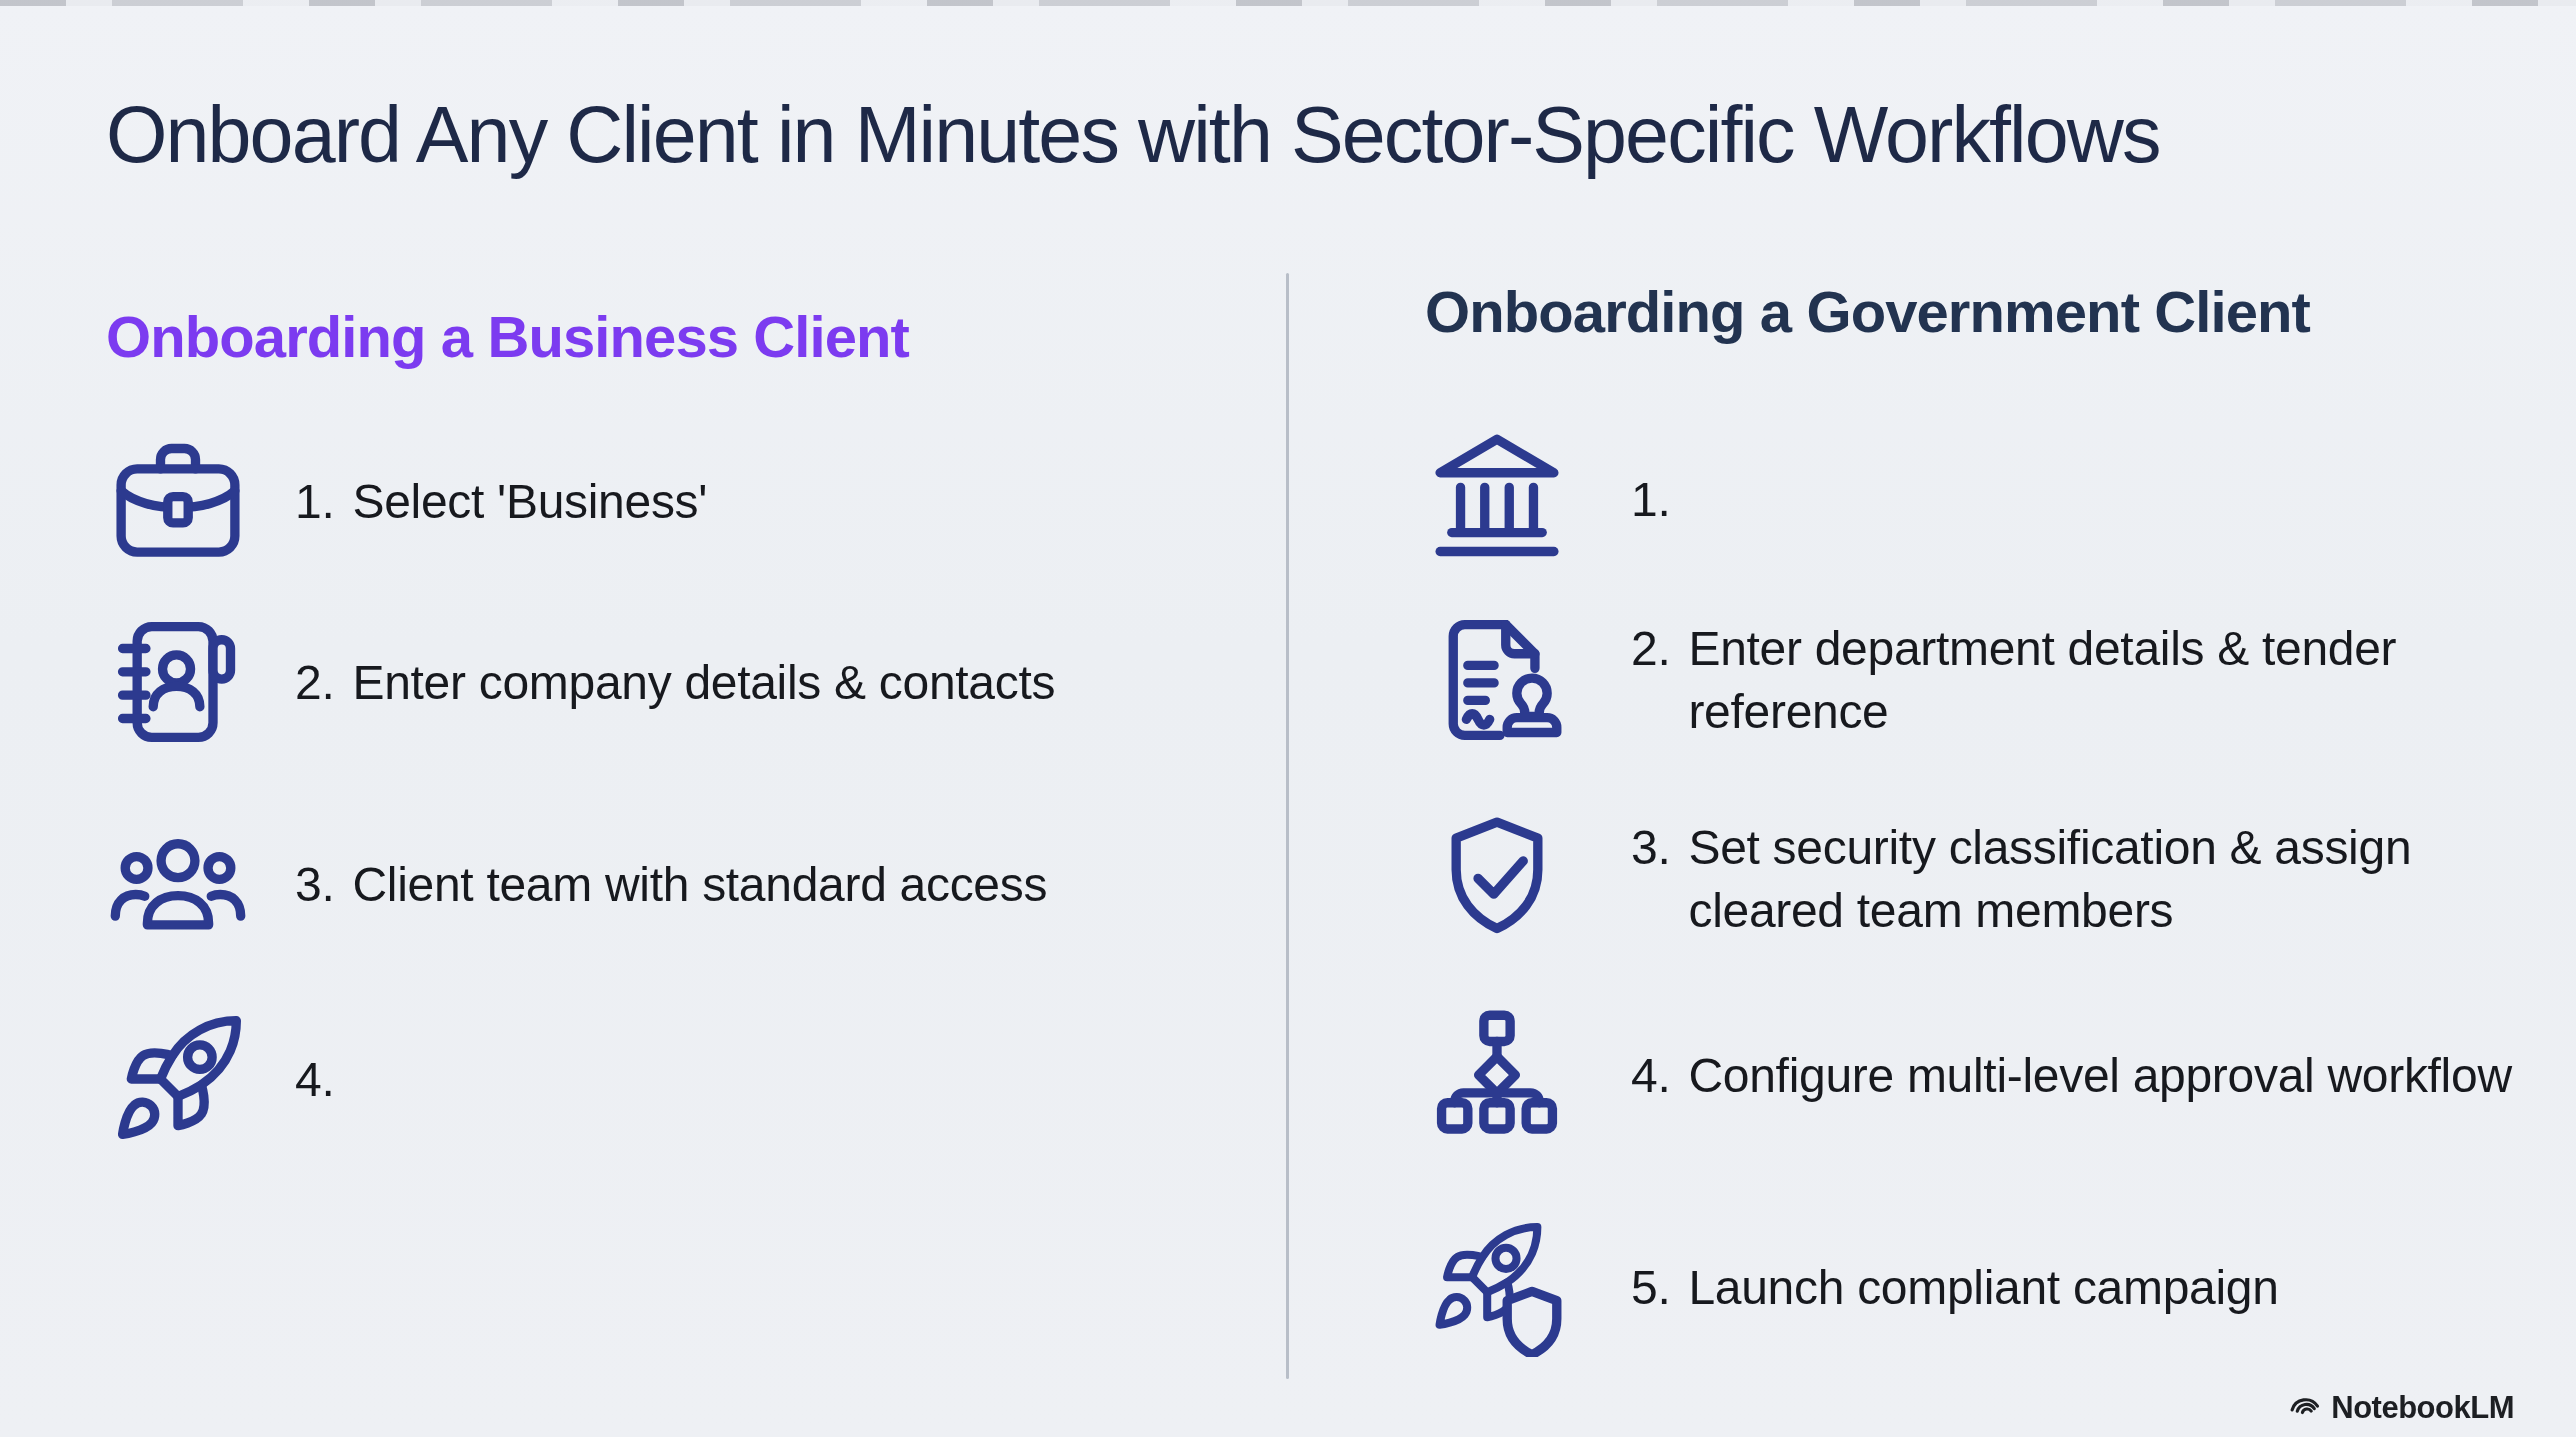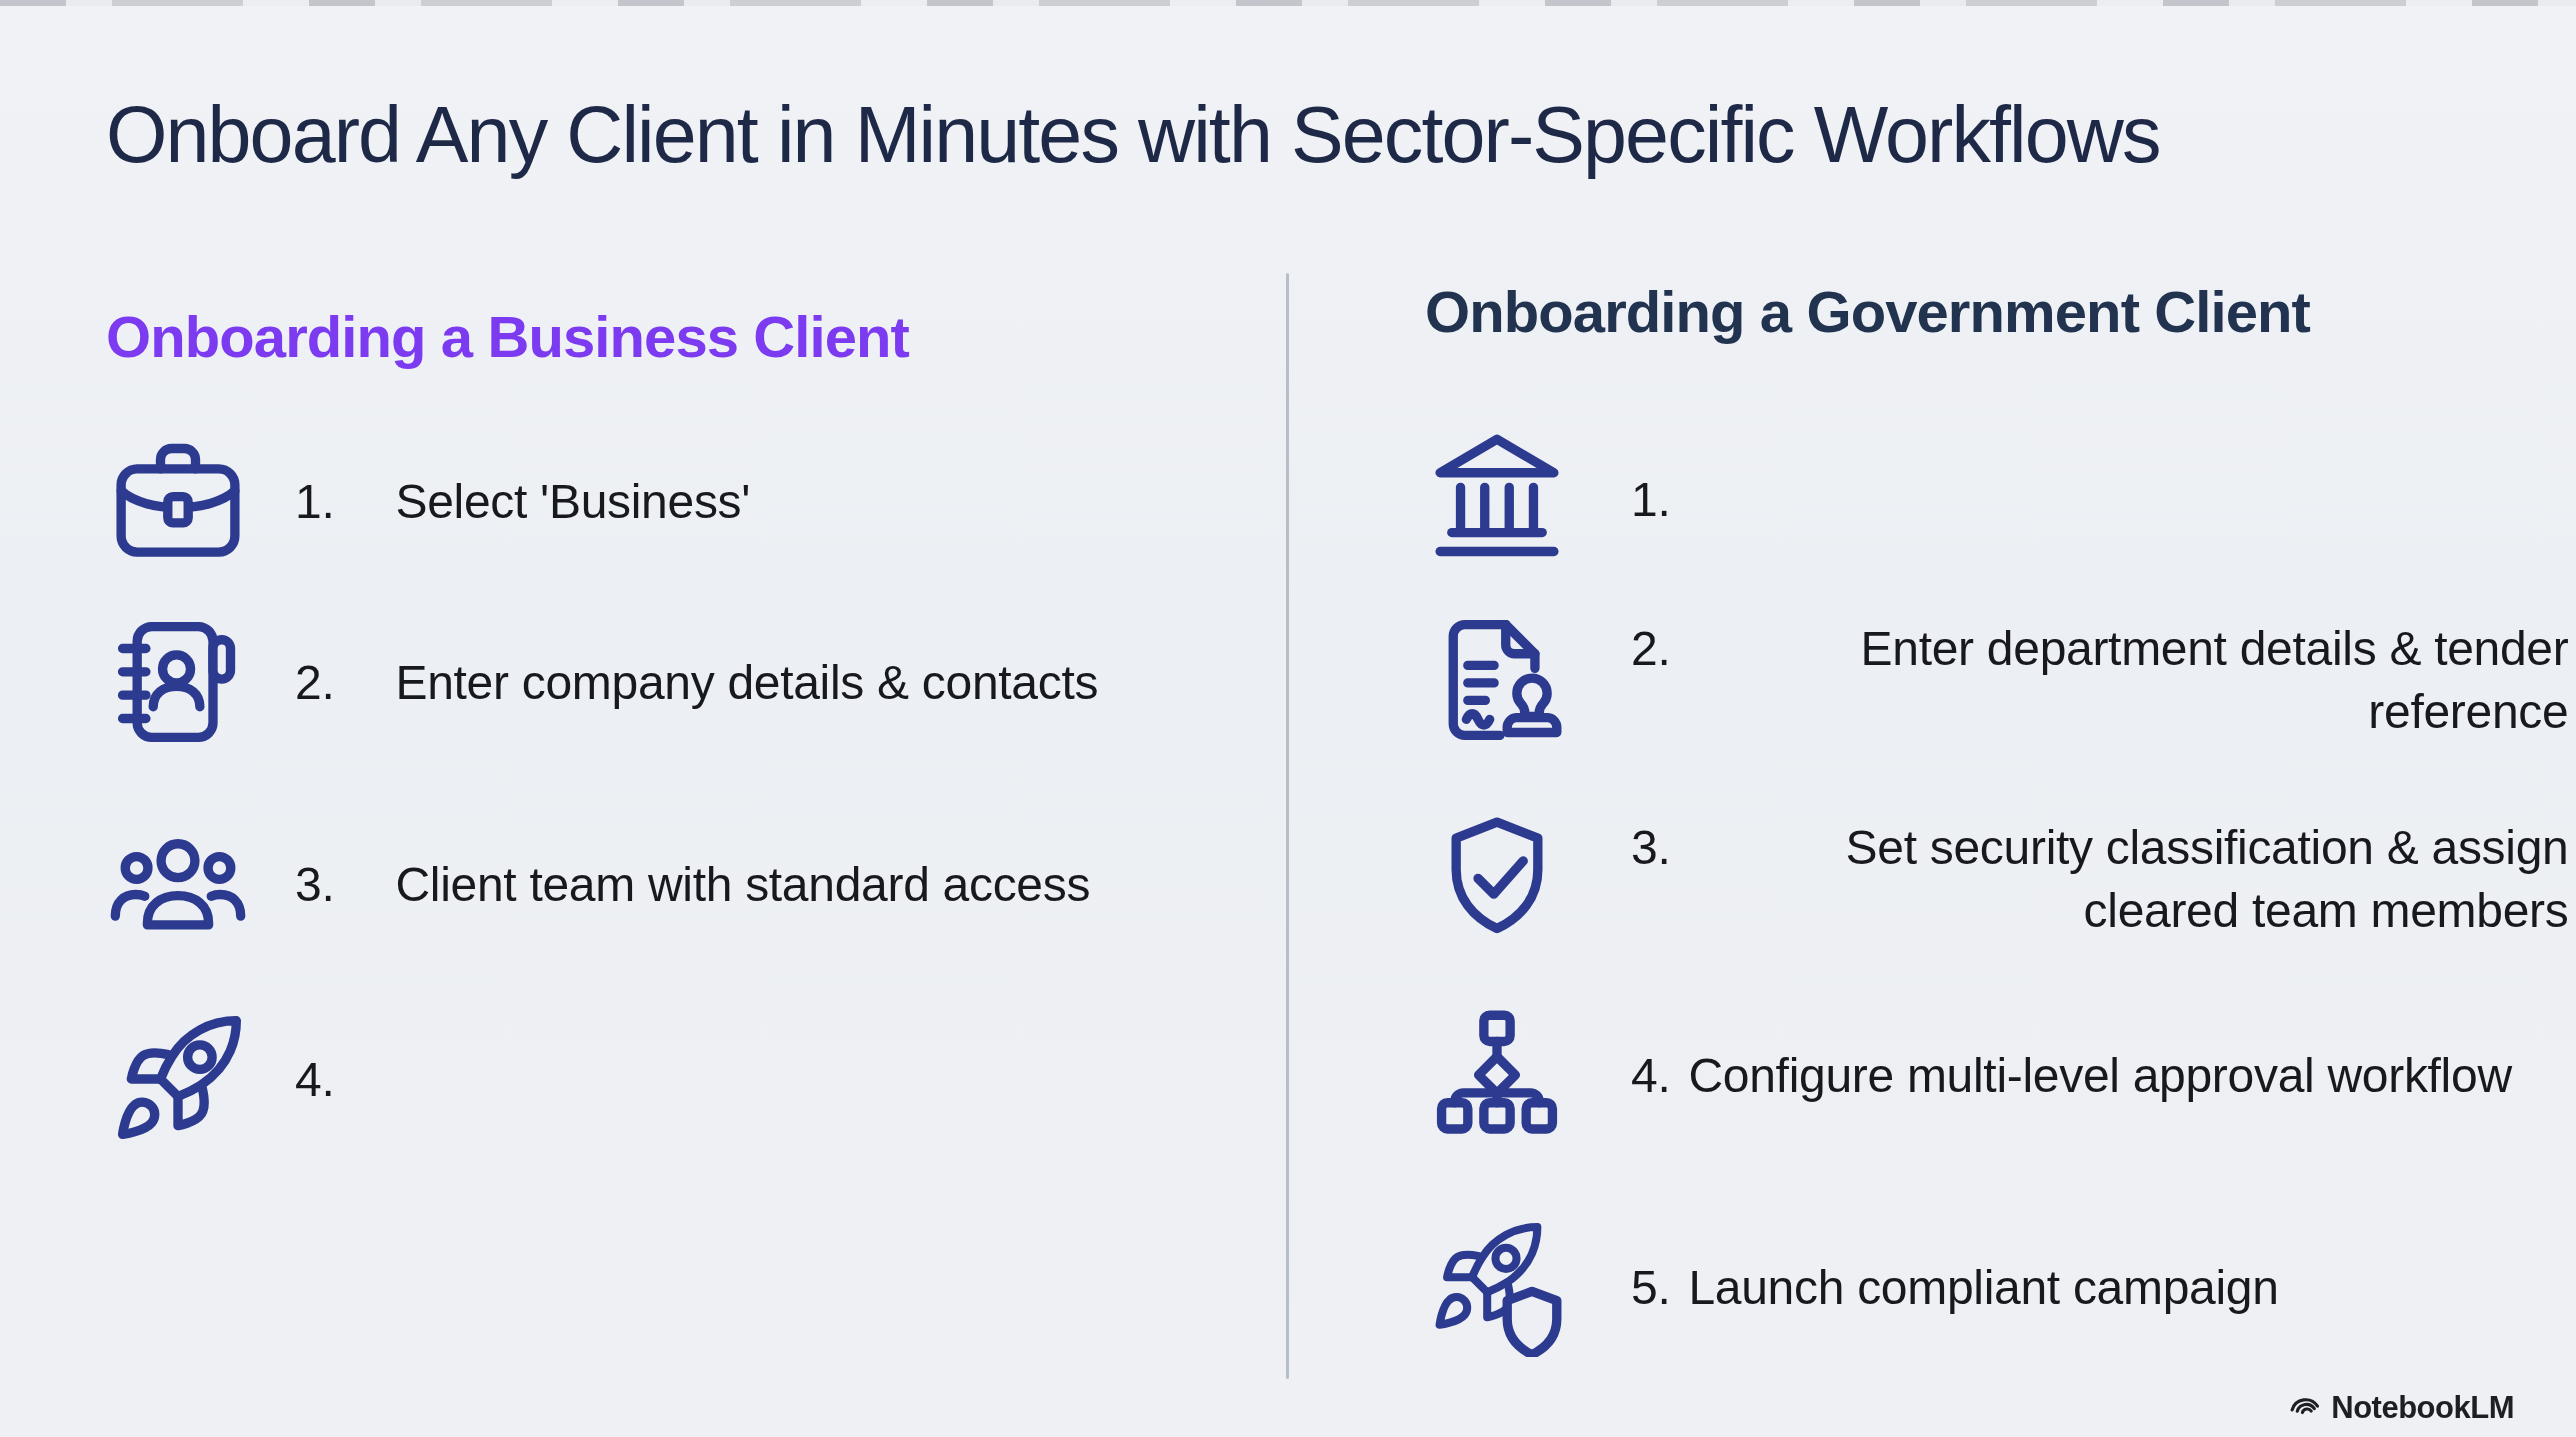--- a/index.html
+++ b/index.html
@@ -18,21 +18,21 @@
       rgba(24,28,42,.30) 112px 243px, rgba(24,28,42,.04) 243px 309px);
     opacity:.55;
   }
   .page-title{
     position:absolute; left:106px; top:86px; width:2396px;
     font-size:79px; font-weight:400; letter-spacing:-1.9px;
     color:var(--title,#1E2947); line-height:97px;
   }
   .col{ position:absolute; top:0; height:100%; }
   .col-business{ left:106px; width:1123px; }
-  .col-government{ left:1425px; width:1151px;text-align:right; }
+  .col-government{ left:1425px; width:1151px; }
   .col-heading{
     position:absolute; top:281px; left:0;
     font-size:58px; font-weight:700; letter-spacing:-0.9px; line-height:62px;
     white-space:nowrap;
   }
   .divider{
     position:absolute; left:1286px; top:273px; width:2.8px; height:1106px;
     background:var(--divider,#B8BEC8); border-radius:1.9px;
   }
   .step-row{
@@ -46,21 +46,21 @@
   }
   .icon svg{ width:140px; height:140px; }
   .step-text{
     display:flex; align-items:flex-start;
     font-size:48px; line-height:63px; font-weight:500;
     color:var(--text,#17191E); letter-spacing:-0.3px;
   }
   .col-business .step-text{ margin-left:45px; }
   .col-government .step-text{ margin-left:62px; }
   .num{ flex:none; margin-right:18px; }
-  .col-business .txt{ max-width:917px;margin-left:43px; }
+  .col-business .txt{ max-width:917px; }
   .col-government .txt{ max-width:880px; }
   .watermark{
     position:absolute; right:62px; bottom:11.2px;
     display:flex; align-items:center; gap:8.4px;
     color:var(--wm,#1D1F23);
   }
   .watermark svg{ width:34px; height:34px; }
   .watermark .wm-text{ font-size:31px; font-weight:700; letter-spacing:-0.5px; }
 </style>
 </head>

